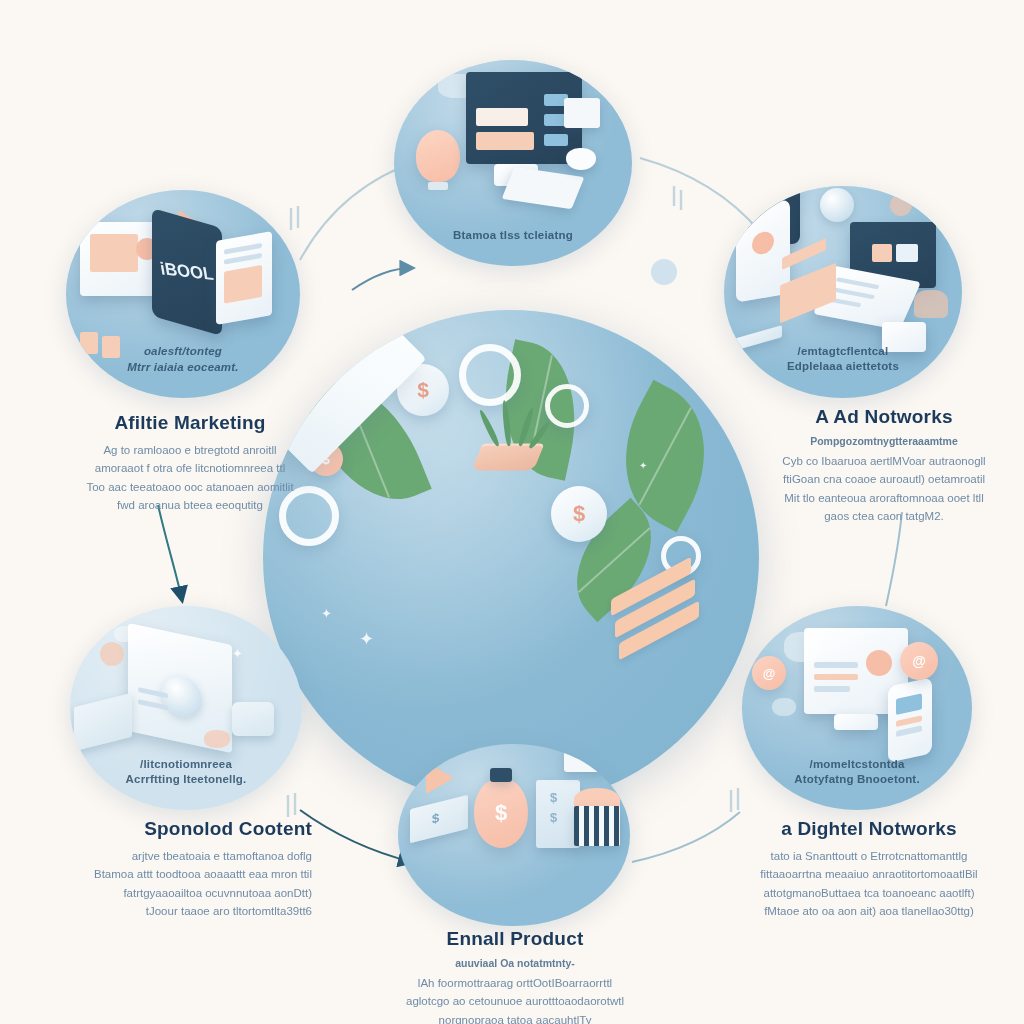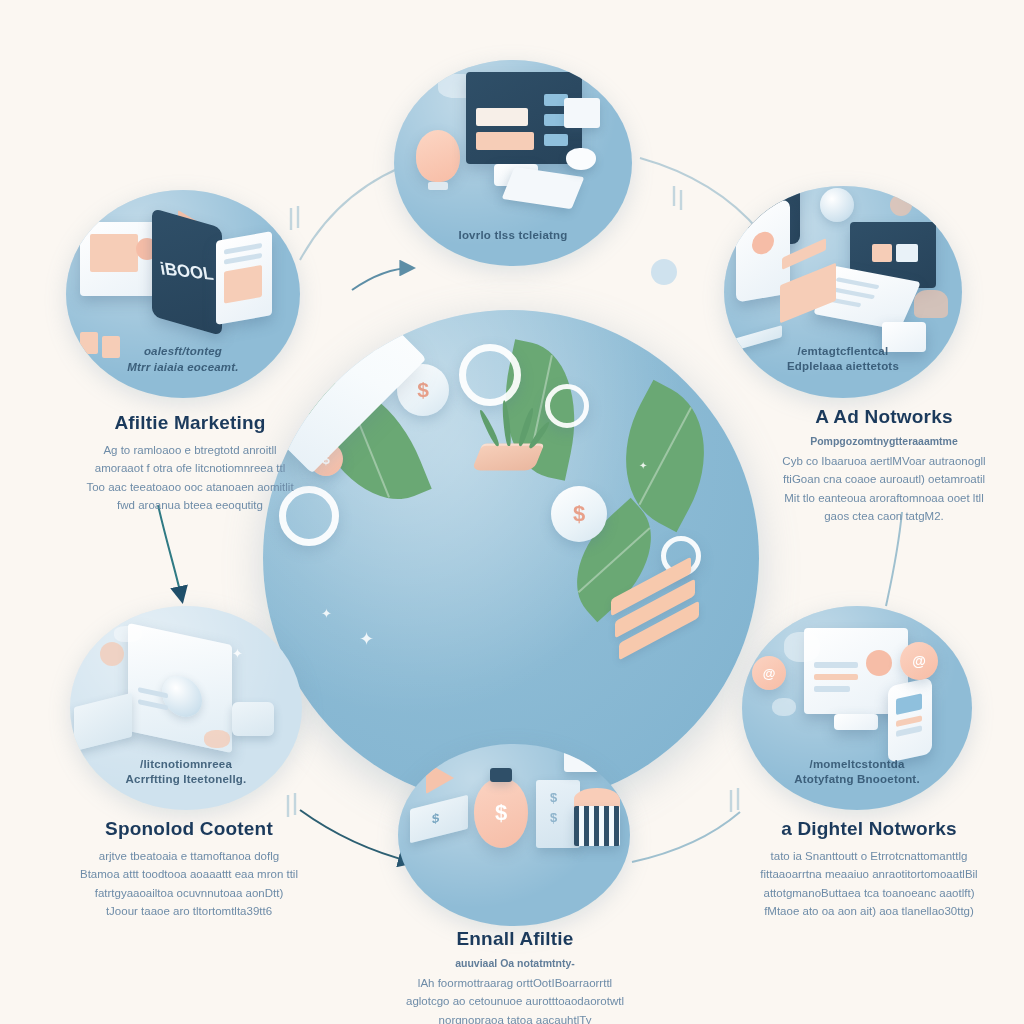--- a/index.html
+++ b/index.html
@@ -252,21 +252,21 @@
       <div class="bar" style="left:10px;top:36px;width:52px;height:18px;background:#f7efe8;"></div>
       <div class="bar pk" style="left:10px;top:60px;width:58px;height:18px;"></div>
       <div class="bar bl" style="left:78px;top:22px;width:24px;height:12px;"></div>
       <div class="bar bl" style="left:78px;top:42px;width:24px;height:12px;"></div>
       <div class="bar bl" style="left:78px;top:62px;width:24px;height:12px;"></div>
     </div>
     <div class="scr scr-light" style="left:100px;top:104px;width:44px;height:22px;"></div>
     <div class="kbd" style="left:112px;top:112px;width:74px;height:32px;transform:skewX(-22deg) skewY(8deg);"></div>
     <div class="mouse" style="left:172px;top:88px;width:30px;height:22px;"></div>
     <div class="kbd" style="left:170px;top:38px;width:36px;height:30px;"></div>
-    <div class="node-caption">Iovrlo tlss tcleiatng</div>
+    <div class="node-caption">Btamoa tlss tcleiatng</div>
   </div>
 
   <div class="node" style="left:66px;top:190px;width:234px;height:208px;">
     <div class="glow"></div>
     <div class="scr scr-light" style="left:14px;top:32px;width:96px;height:74px;">
       <div class="bar pk" style="left:10px;top:12px;width:48px;height:38px;"></div>
       <div class="avatar" style="left:56px;top:16px;width:22px;height:22px;"></div>
     </div>
     <div class="bar pk" style="left:112px;top:20px;width:0;height:0;background:none;border-left:22px solid #f6c3ab;border-top:13px solid transparent;border-bottom:13px solid transparent;"></div>
     <div class="scr scr-dark" style="left:86px;top:28px;width:70px;height:108px;transform:skewY(16deg);border-radius:8px;">
@@ -377,37 +377,37 @@
 
   <div class="block ta-c" style="left:762px;top:406px;width:244px;">
     <h3>A Ad Notworks</h3>
     <div class="sub">Pompgozomtnygtteraaamtme</div>
     <p style="white-space:pre-line;">Cyb co Ibaaruoa aertlMVoar autraonogll
 ftiGoan cna coaoe auroautl) oetamroatil
 Mit tlo eanteoua aroraftomnoaa ooet ltll
 gaos ctea caon tatgM2.</p>
   </div>
 
-  <div class="block ta-c" style="left:66px;top:818px;width:246px;">
+  <div class="block ta-c" style="left:66px;top:818px;width:246px;text-align:right;">
     <h3>Sponolod Cootent</h3>
     <p style="white-space:pre-line;">arjtve tbeatoaia e ttamoftanoa doflg
 Btamoa attt toodtooa aoaaattt eaa mron ttil
 fatrtgyaaoailtoa ocuvnnutoaa aonDtt)
 tJoour taaoe aro tltortomtlta39tt6</p>
   </div>
 
   <div class="block ta-c" style="left:744px;top:818px;width:250px;">
     <h3>a Dightel Notworks</h3>
     <p style="white-space:pre-line;">tato ia Snanttoutt o Etrrotcnattomanttlg
 fittaaoarrtna meaaiuo anraotitortomoaatlBil
 attotgmanoButtaea tca toanoeanc aaotlft)
 fMtaoe ato oa aon ait) aoa tlanellao30ttg)</p>
   </div>
 
   <div class="block ta-c" style="left:392px;top:928px;width:246px;">
-    <h3>Ennall Afiltie</h3>
+    <h3>Ennall Product</h3>
     <div class="sub">auuviaal Oa notatmtnty-</div>
     <p style="white-space:pre-line;">lAh foormottraarag orttOotIBoarraorrttl
 aglotcgo ao cetounuoe aurotttoaodaorotwtl
 norgnopraoa tatoa aacauhtlTy</p>
   </div>
 
 </div>
 
 </body></html>

